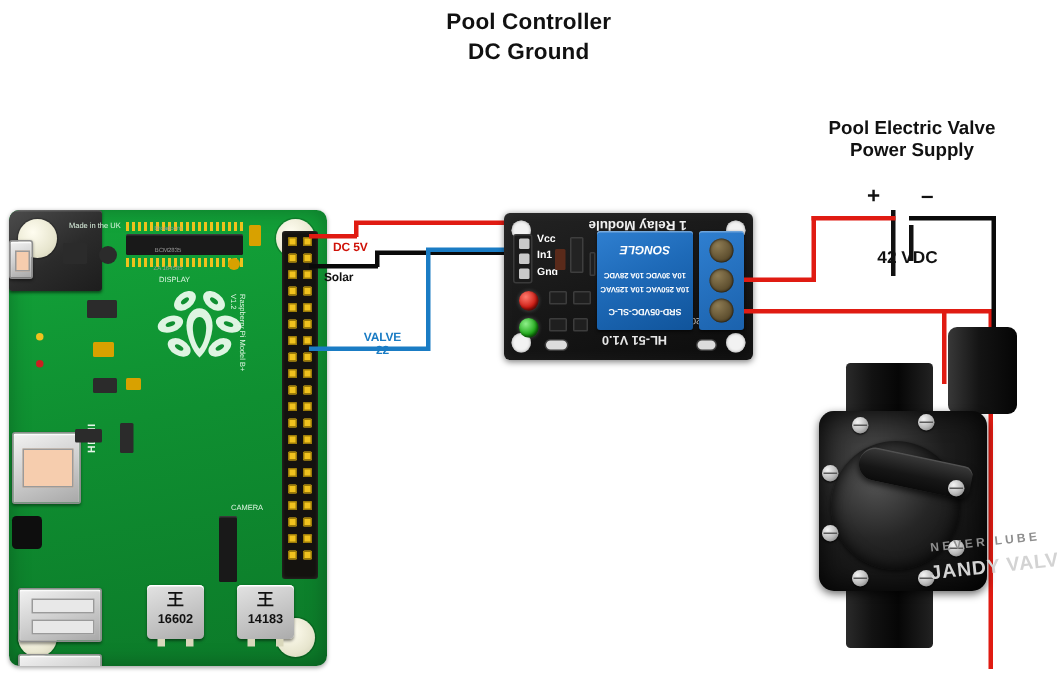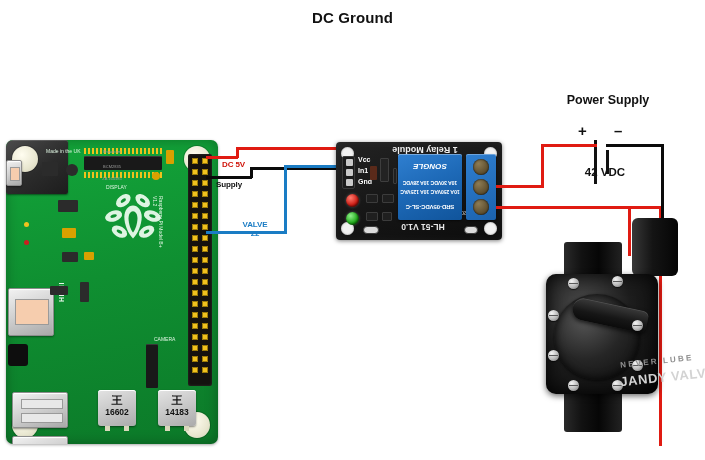--- a/index.html
+++ b/index.html
@@ -274,20 +274,21 @@
     background: linear-gradient(90deg,#383838,#141414 45%,#050505);
     border-radius: 6px;
   }
 </style>
 </head>
 <body>
 
 <div id="stage">
 
   <div class="abs title">
+    <span>Pool Controller</span>
     <span class="l2">DC Ground</span>
   </div>
 
   <div class="abs" id="pi">
 
     <div class="mnt" style="left:6px;  top:6px;"></div>
     <div class="mnt" style="left:178px;top:6px;"></div>
     <div class="mnt" style="left:6px;  top:272px;"></div>
     <div class="mnt" style="left:178px;top:272px;"></div>
 
@@ -465,21 +466,21 @@
   <div class="abs wire red h" style="left:236px; top:147px; width:110px;"></div>
   <div class="abs wire red h" style="left:336px; top:155px; width:16px;"></div>
   <div class="abs wire red v" style="left:345px; top:147px; height:10px;"></div>
   <div class="abs lbl red" style="left:222px; top:160px;">DC 5V</div>
 
   <div class="abs wire black h" style="left:206px; top:176px; width:46px;"></div>
   <div class="abs wire black v" style="left:250px; top:168px; height:10px;"></div>
   <div class="abs wire black h" style="left:250px; top:167px; width:96px;"></div>
   <div class="abs wire black h" style="left:336px; top:174px; width:16px;"></div>
   <div class="abs wire black v" style="left:345px; top:167px; height:9px;"></div>
-  <div class="abs lbl black" style="left:216px; top:180px;">Supply</div>
+  <div class="abs lbl black" style="left:216px; top:180px;">Solar</div>
 
   <div class="abs wire blue h" style="left:206px; top:231px; width:80px;"></div>
   <div class="abs wire blue v" style="left:284px; top:166px; height:68px;"></div>
   <div class="abs wire blue h" style="left:284px; top:165px; width:62px;"></div>
   <div class="abs lbl blue" style="left:240px; top:220px; text-align:center; width:30px;">
     <span>VALVE</span><br>
     <span>22</span>
   </div>
 
   <div class="abs" id="relay">
@@ -522,21 +523,21 @@
     </div>
 
     <div id="relay-term">
       <div class="scr" style="top:5px;"></div>
       <div class="scr" style="top:25px;"></div>
       <div class="scr" style="top:45px;"></div>
     </div>
   </div>
 
   <div class="abs psu-title">
-    <br>
+    <span>Pool Electric Valve</span><br>
     <span>Power Supply</span>
   </div>
 
   <div class="abs bat-sign" style="left:578px; top:124px;">+</div>
   <div class="abs bat-sign" style="left:614px; top:124px;">–</div>
   <div class="abs" id="bat-long"></div>
   <div class="abs" id="bat-short"></div>
   <div class="abs vdc-label">42 VDC</div>
 
   <div class="abs wire red h" style="left:541px; top:144px; width:56px;"></div>

